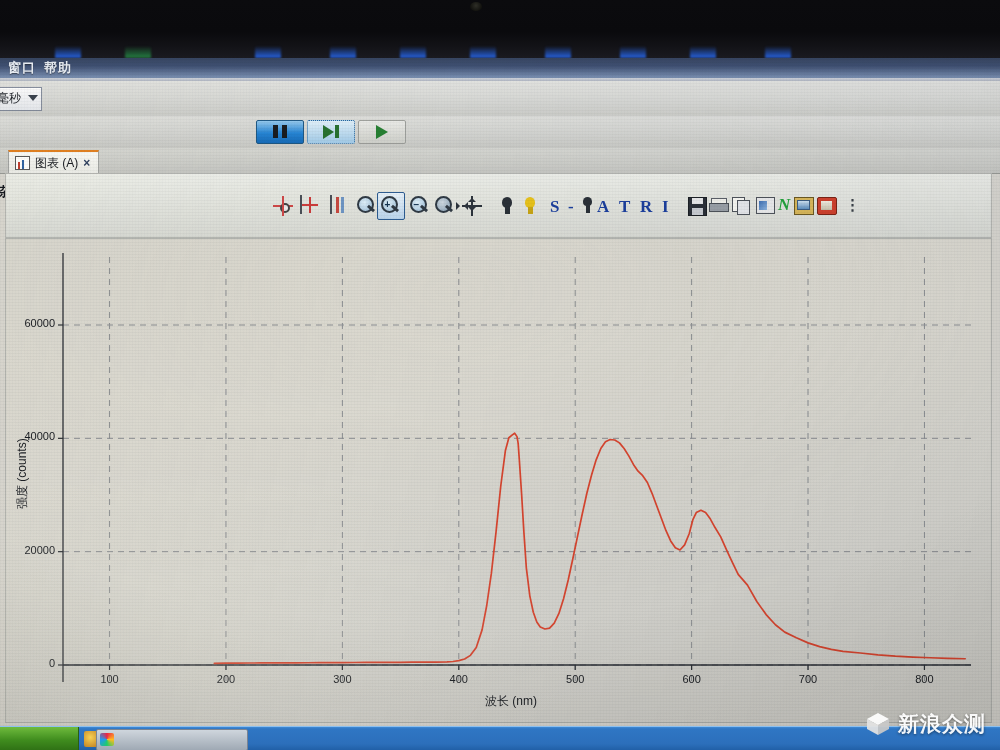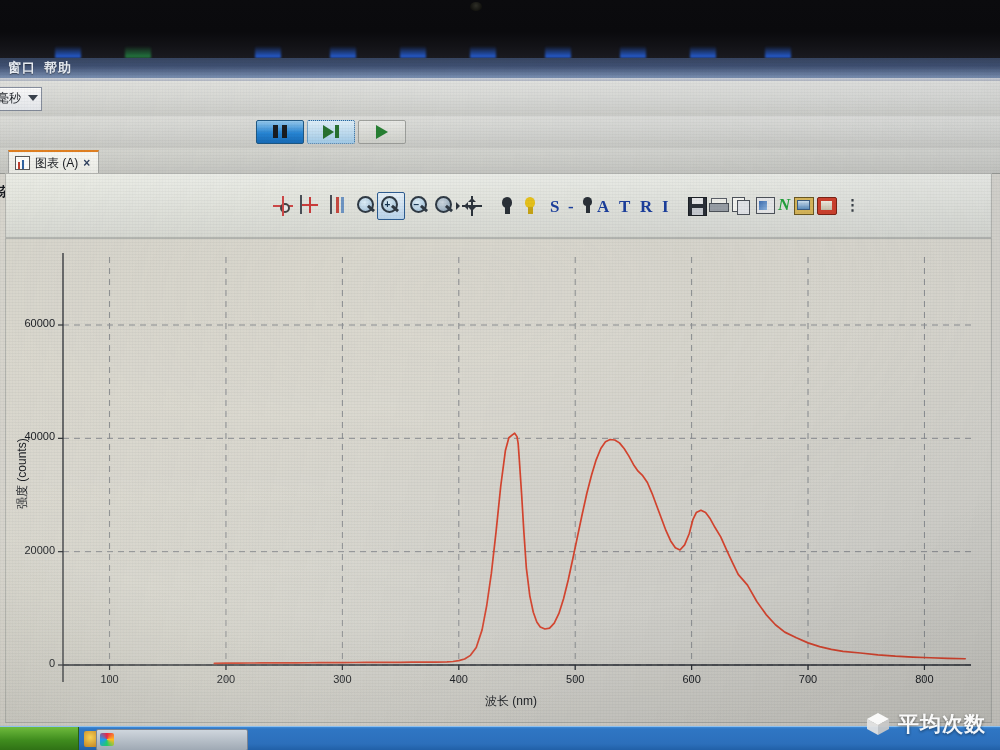--- a/index.html
+++ b/index.html
@@ -414,21 +414,21 @@
   </div>
 
   <div class="wm">
     <span class="cube">
       <svg viewBox="0 0 26 26" width="26" height="26">
         <polygon points="13,2 24,8 13,14 2,8" fill="#ffffff"></polygon>
         <polygon points="2,8 13,14 13,24 2,18" fill="#e3e3e3"></polygon>
         <polygon points="24,8 13,14 13,24 24,18" fill="#c9c9c9"></polygon>
       </svg>
     </span>
-    <span class="wtxt">平均次数</span>
+    <span class="wtxt">新浪众测</span>
   </div>
 
   <div class="taskbar">
     <div class="tbstart"></div>
     <span class="tbq" style="left:84px;background:radial-gradient(circle at 40% 40%,#f7d154,#b8741a);border-radius:2px;"></span>
     <div class="tbwin">
       <span class="ti"></span>
       <span class="tw"></span>
     </div>
   </div>

